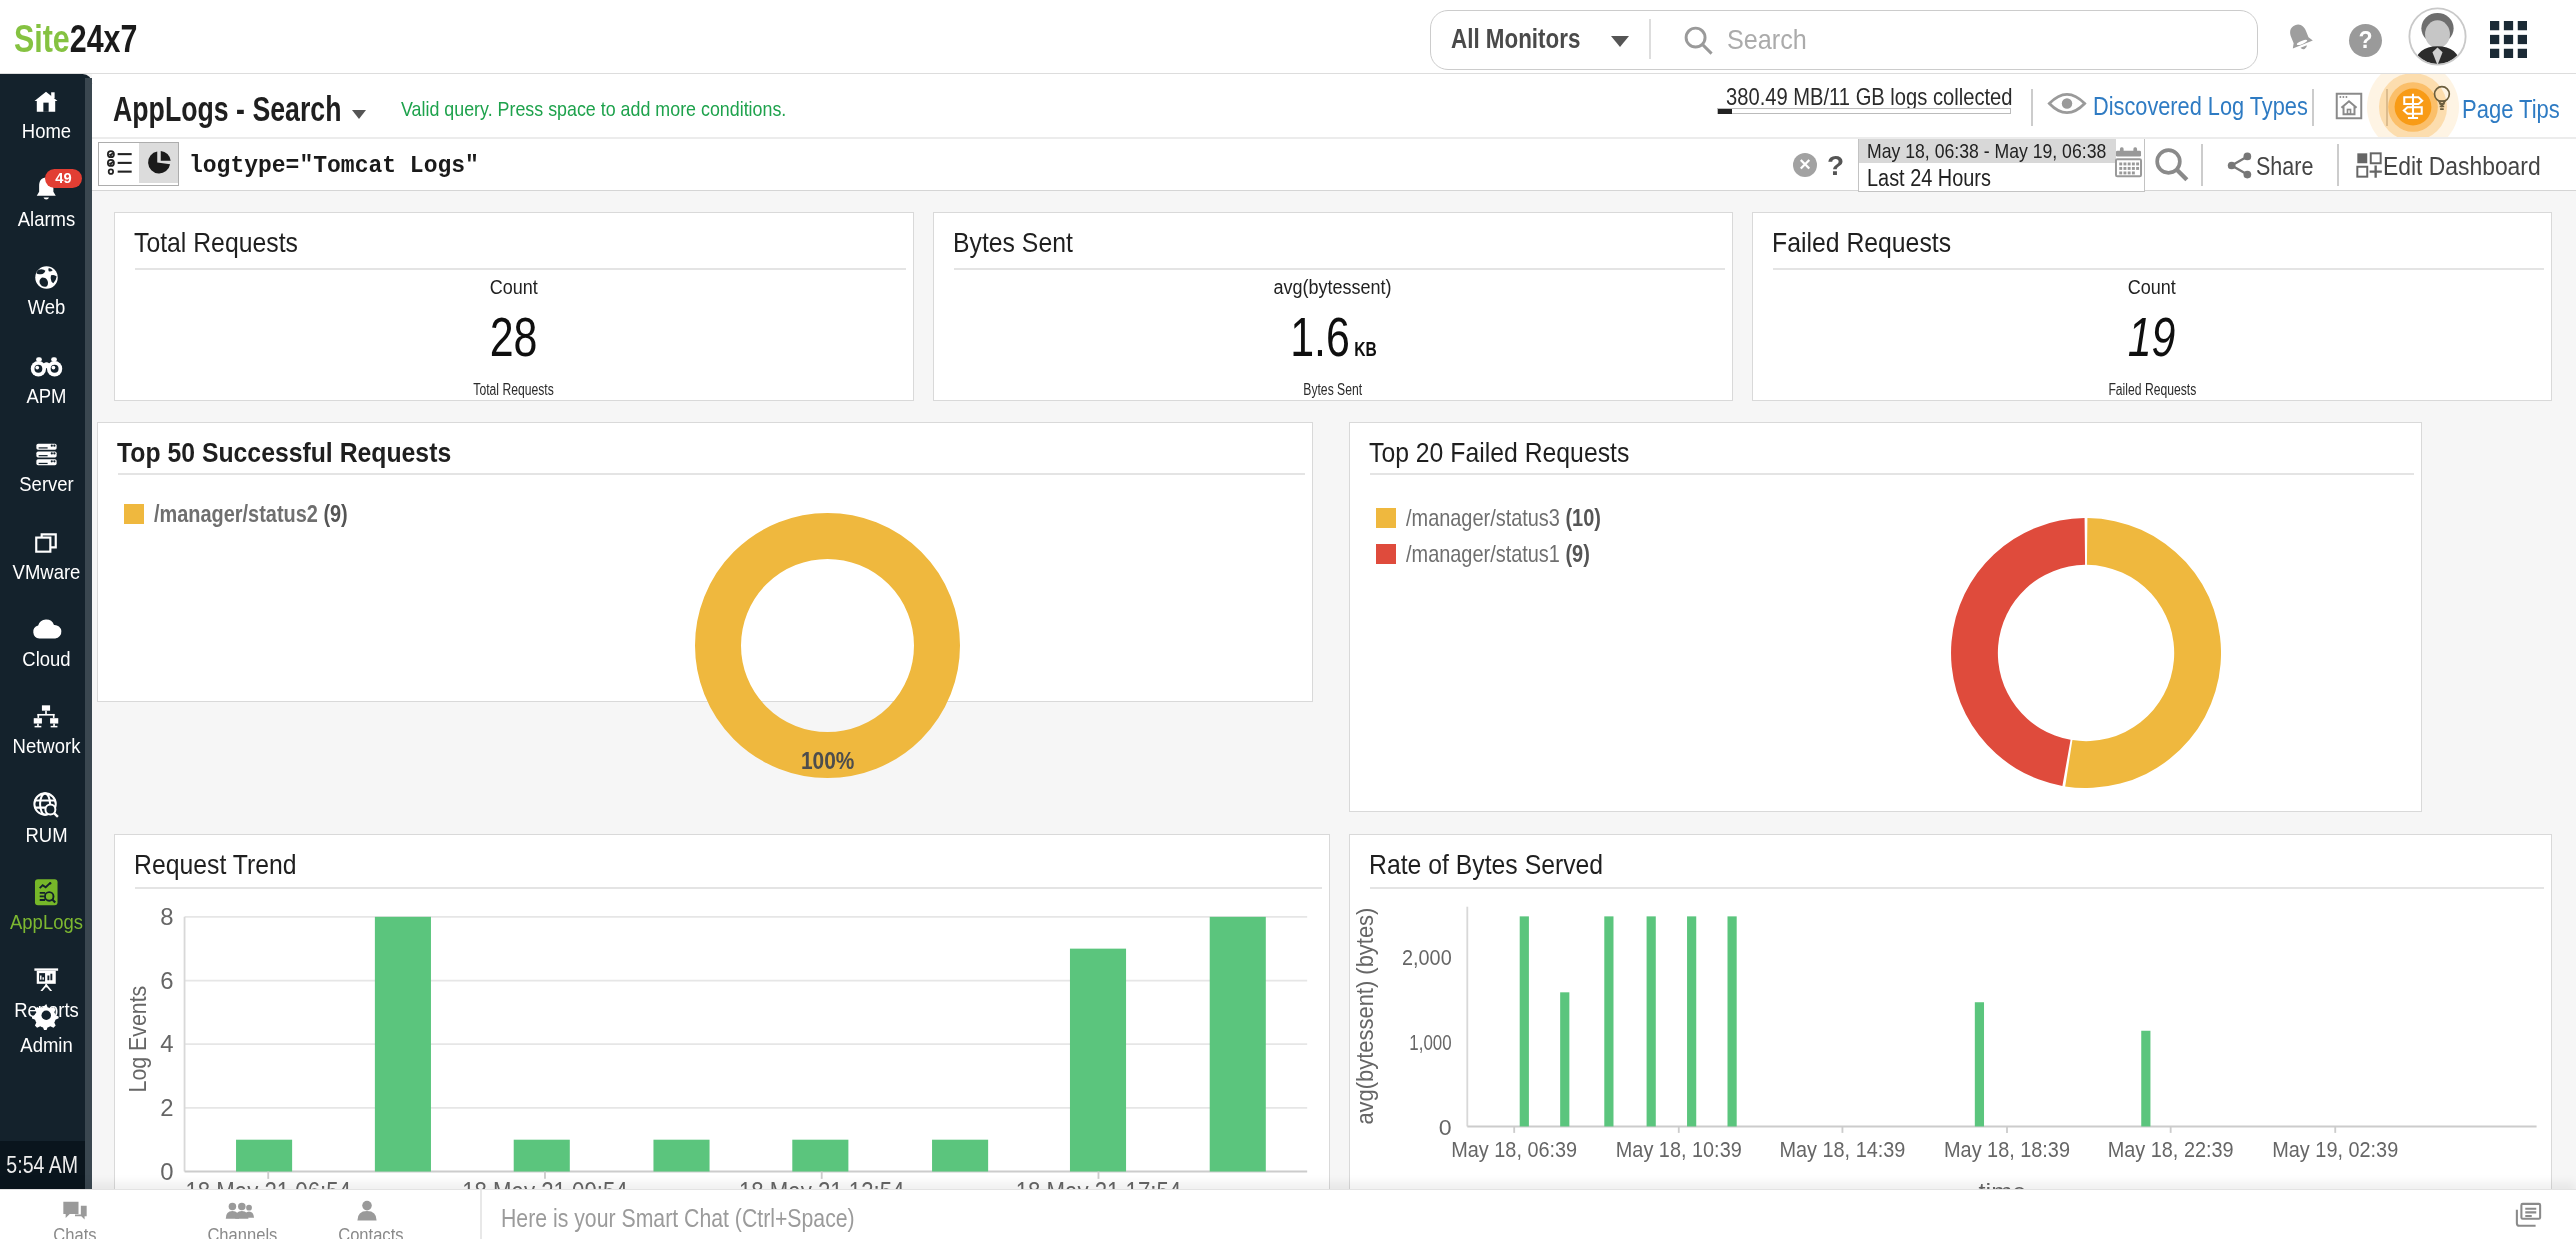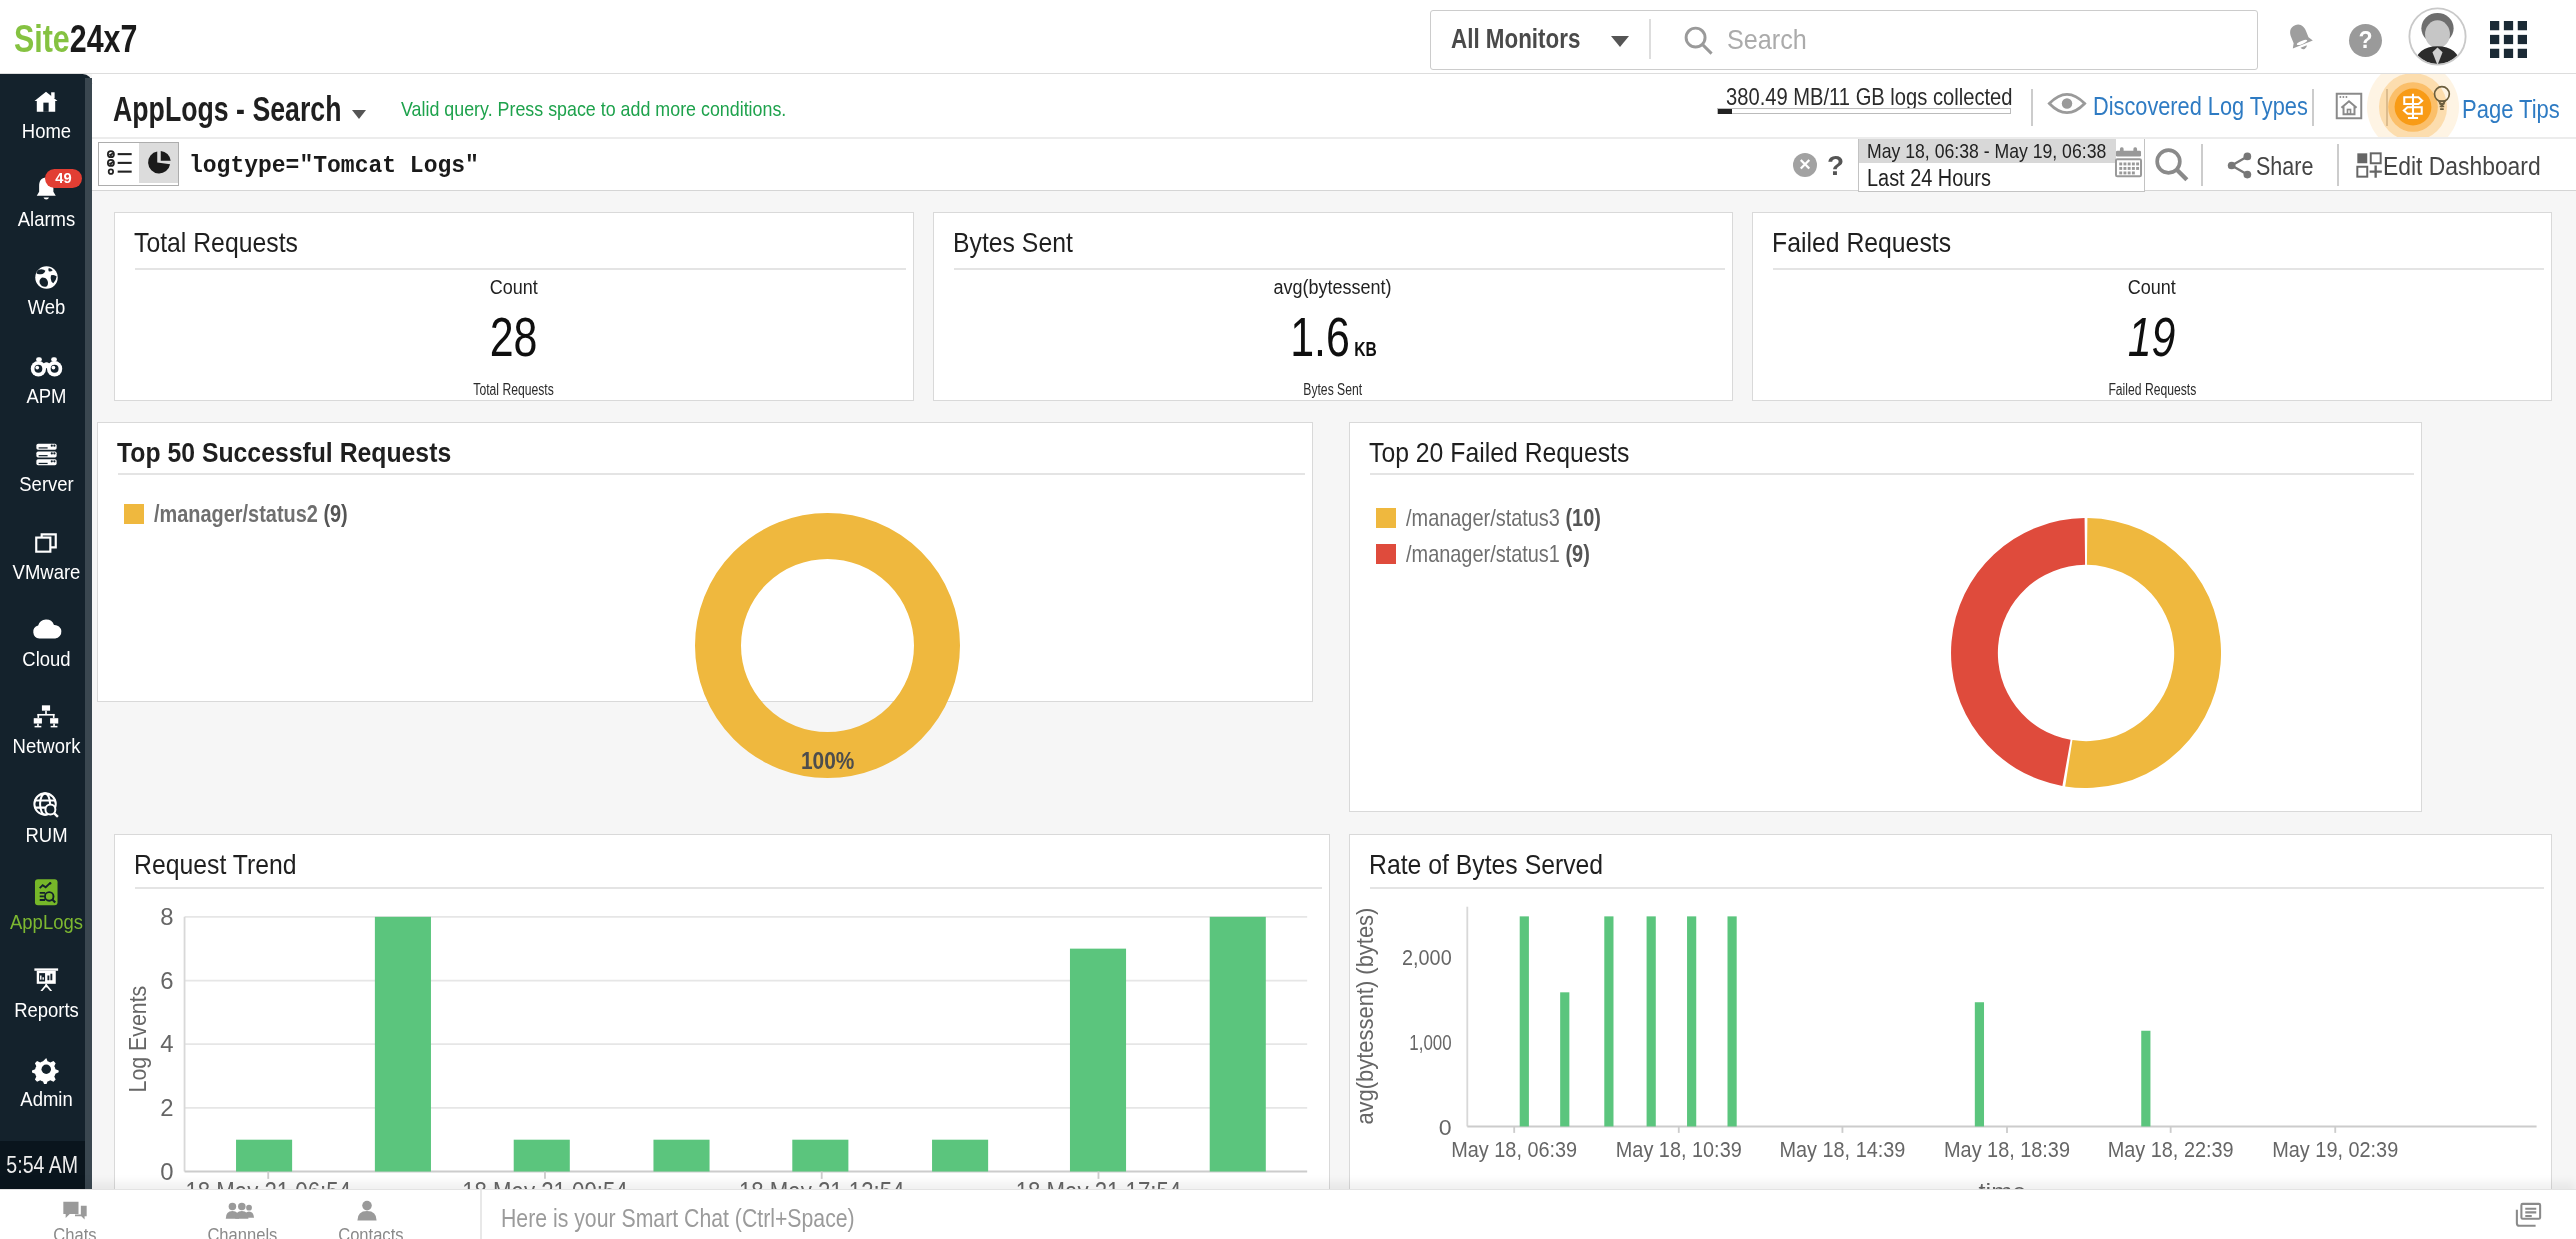--- a/index.html
+++ b/index.html
@@ -6,21 +6,21 @@
 html,body { width:2576px; height:1239px; overflow:hidden; }
 body { font-family:"Liberation Sans", sans-serif; background:#f6f6f6; position:relative; }
 .abs { position:absolute; }
 .fit { display:inline-block; transform-origin:0 50%; white-space:nowrap; }
 .fitc { display:inline-block; transform-origin:50% 50%; white-space:nowrap; }
 
 
 #header { position:absolute; left:0; top:0; width:2576px; height:74px; background:#fff; border-bottom:1.8px solid #ddd; z-index:30; }
 #logo { position:absolute; left:14px; top:17.5px; font-size:38px; font-weight:bold; color:#1a1a1a; transform:scaleX(0.8); transform-origin:0 50%; white-space:nowrap; }
 #logo .g { color:#85c241; }
-#monbox { position:absolute; left:1430px; top:10px; width:828px; height:60px; border:1.8px solid #ccc; border-radius:3px; background:#fff; }
+#monbox { position:absolute; left:1430px; top:10px; width:828px; height:60px; border:1.8px solid #ccc; border-radius:18px; background:#fff; }
 #monbox .amtxt { position:absolute; left:20px; top:12px; font-size:28px; color:#4a4a4a; font-weight:bold; transform:scaleX(0.8); transform-origin:0 0; white-space:nowrap; }
 #monbox .caret { position:absolute; left:180px; top:25px; width:0; height:0; border-left:9.2px solid transparent; border-right:9.2px solid transparent; border-top:11px solid #555; }
 #monbox .vdiv { position:absolute; left:218px; top:8.3px; width:1.8px; height:40px; background:#ddd; }
 #monbox .searchtxt { position:absolute; left:296px; top:13px; font-size:28px; color:#ababab; transform:scaleX(0.9); transform-origin:0 0; white-space:nowrap; }
 
 
 #sidebar { position:absolute; left:0; top:74px; width:92px; height:1166px; background:#14222c; z-index:20; border-top-right-radius:9.2px; }
 #sidebar .strip { position:absolute; right:0; top:3.7px; width:7.4px; height:100%; background:#3a4750; }
 .sbitem { position:absolute; left:1.8px; width:89px; text-align:center; color:#fff; }
 .sbitem .lbl { font-size:21px; display:block; margin-top:2.8px; transform:scaleX(0.88); white-space:nowrap; }
@@ -299,21 +299,21 @@
             <rect x="15.5" y="6.5" width="1.6" height="5.5"></rect>
           </g>
           <g fill="#fff">
             <rect x="6.8" y="8" width="1.2" height="3.5"></rect>
             <rect x="8.8" y="9.5" width="1.2" height="2"></rect>
           </g>
         </svg>
       </div>
       <span class="lbl">Reports</span>
     </div>
-    <div class="sbitem" style="top: 981px;">
+    <div class="sbitem" style="top: 927px;">
       <div style="height:29px;display:flex;align-items:center;justify-content:center;">
         <svg width="28.5" height="28.5" viewBox="0 0 24 24">
           <path fill="#fff" d="M12 1.5 l1.2 3 a8 8 0 0 1 2.6 1.1 l3 -1.3 l2 2 -1.3 3 a8 8 0 0 1 1.1 2.6 l3 1.2 v1.8 l-3 1.2 a8 8 0 0 1 -1.1 2.6 l1.3 3 -2 2 -3 -1.3 a8 8 0 0 1 -2.6 1.1 l-1.2 3 h-1.8 l-1.2 -3 a8 8 0 0 1 -2.6 -1.1 l-3 1.3 -2 -2 1.3 -3 a8 8 0 0 1 -1.1 -2.6 l-3 -1.2 v-1.8 l3 -1.2 a8 8 0 0 1 1.1 -2.6 l-1.3 -3 2 -2 3 1.3 a8 8 0 0 1 2.6 -1.1 z" transform="translate(1.2,1.2) scale(0.9)"></path>
           <circle cx="12" cy="12" r="4" fill="#14222c"></circle>
         </svg>
       </div>
       <span class="lbl">Admin</span>
     </div>
   </div>
 <div id="badge31">49</div>

